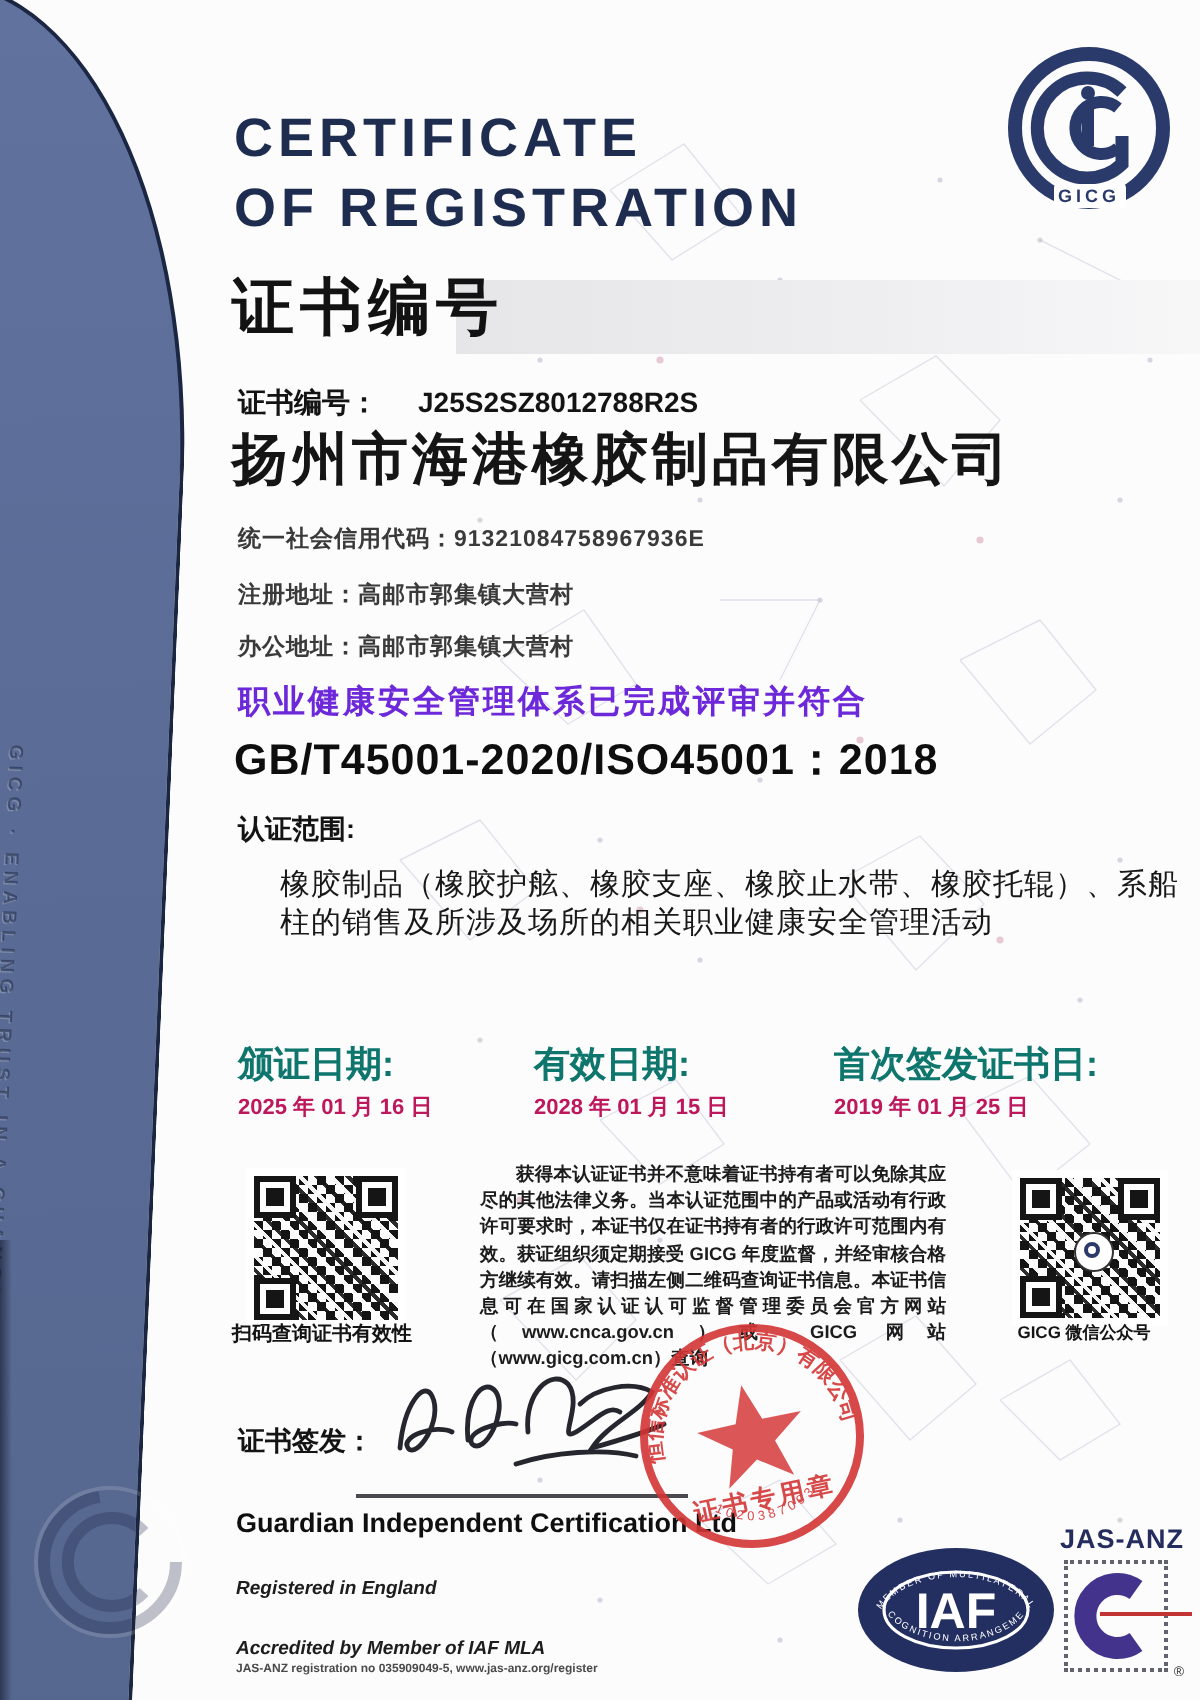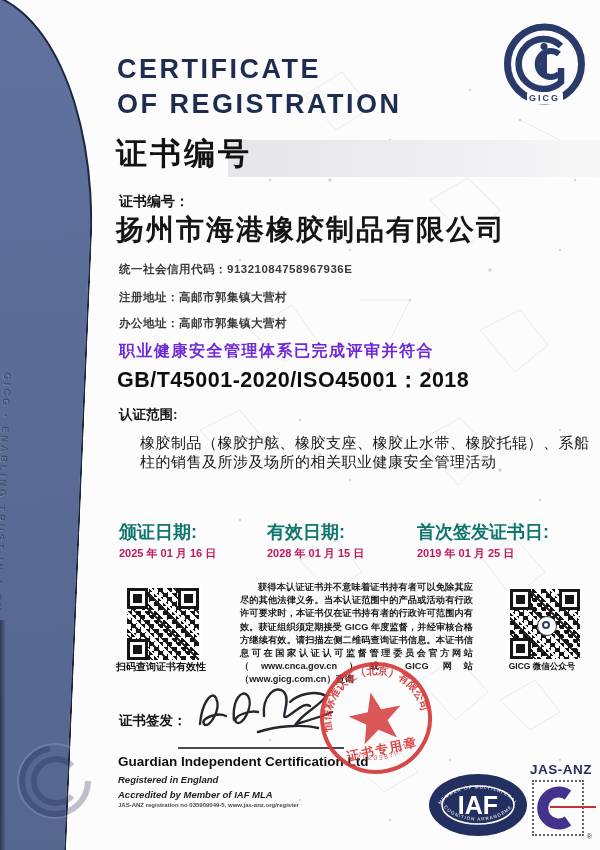--- a/index.html
+++ b/index.html
@@ -67,21 +67,21 @@
   .legal{left:240px;top:581px;width:233px;font-size:9.2px;font-weight:600;line-height:13.2px;
         text-align:justify;text-indent:18px;color:#1c1c1c;z-index:3;}
   
   .sign-label{left:119px;top:712px;font-size:13.5px;font-weight:700;z-index:3;}
   .signature{left:192px;top:672px;z-index:4;}
   .sign-line{left:178px;top:747px;width:166px;border-top:2px solid #49494f;z-index:3;}
   .stamp{left:316px;top:658px;z-index:5;transform:rotate(-12deg);opacity:.9;}
   
   .issuer{left:118px;top:754px;z-index:3;line-height:1.25;}
   .issuer .name{font-size:13.5px;font-weight:800;color:#0f0f0f;}
-  .issuer .it{font-style:italic;font-size:9.5px;font-weight:700;color:#1d1d1d;margin-top:3px;}
+  .issuer .it{font-style:italic;font-size:9.5px;font-weight:700;color:#1d1d1d;margin-top:18px;}
   .issuer .tiny{font-size:6px;font-weight:600;color:#4a4a4a;margin-top:1px;}
   
   .iaf{left:427px;top:772px;z-index:3;}
   .jas{left:530px;top:762px;width:66px;z-index:3;}
   .jas .jl{font-size:13.5px;font-weight:800;color:#252c5e;letter-spacing:.5px;}
   .jas .box{margin-top:3px;margin-left:2px;width:48px;height:52px;border:2px dotted #63636e;position:relative;}
   .jas .rline{position:absolute;left:16px;top:24px;width:46px;height:2px;background:#c23434;}
   .jas .reg{position:absolute;right:-10px;bottom:-6px;font-size:7px;color:#333;}
 </style>
 </head>
@@ -169,20 +169,21 @@
   <path d="M62,34 A13,13 0 1 0 62,54" fill="none" stroke="#2a3a6b" stroke-width="6"></path>
   <rect x="30" y="72" width="36" height="12" rx="2" fill="#fff"></rect>
   <text x="47.5" y="81" text-anchor="middle" font-size="9" font-weight="bold" letter-spacing="2" fill="#2a3a6b">GICG</text>
 </svg>
 
 <div class="abs cn-band"></div>
 <div class="abs cn-title">证书编号</div>
 
 <div class="abs row certno">
   <span>证书编号：</span>
+  <span>J25S2SZ8012788R2S</span>
 </div>
 
 <div class="abs row company">扬州市海港橡胶制品有限公司</div>
 
 <div class="abs row meta credit">
   <span>统一社会信用代码：</span><span>91321084758967936E</span>
 </div>
 <div class="abs row meta regaddr">
   <span>注册地址：</span><span>高邮市郭集镇大营村</span>
 </div>

